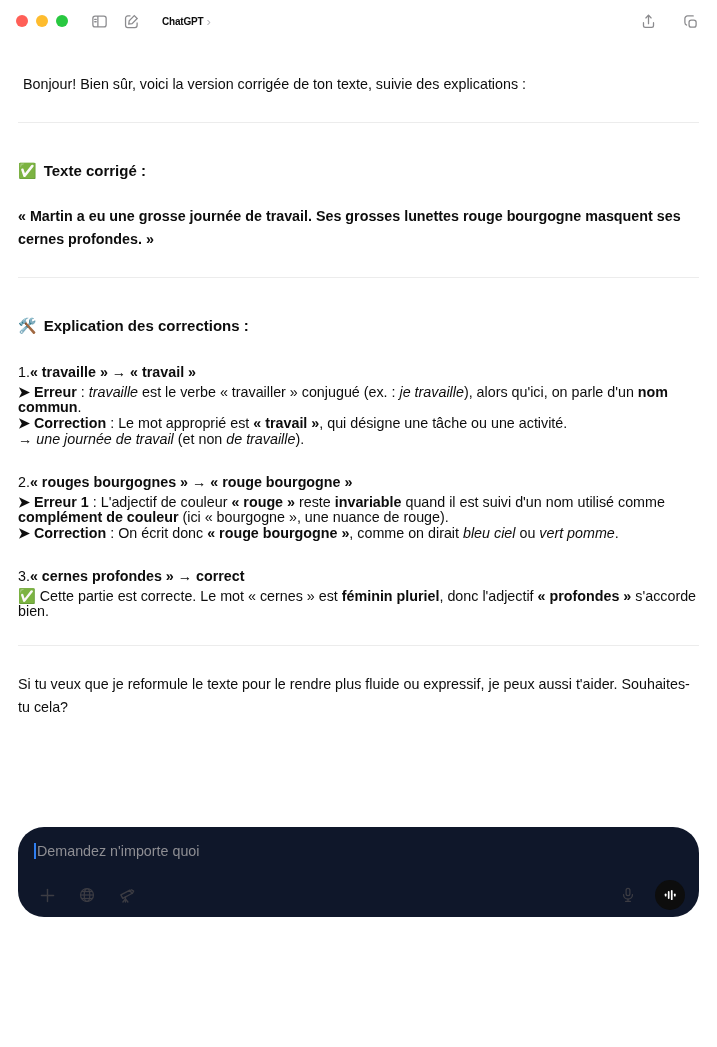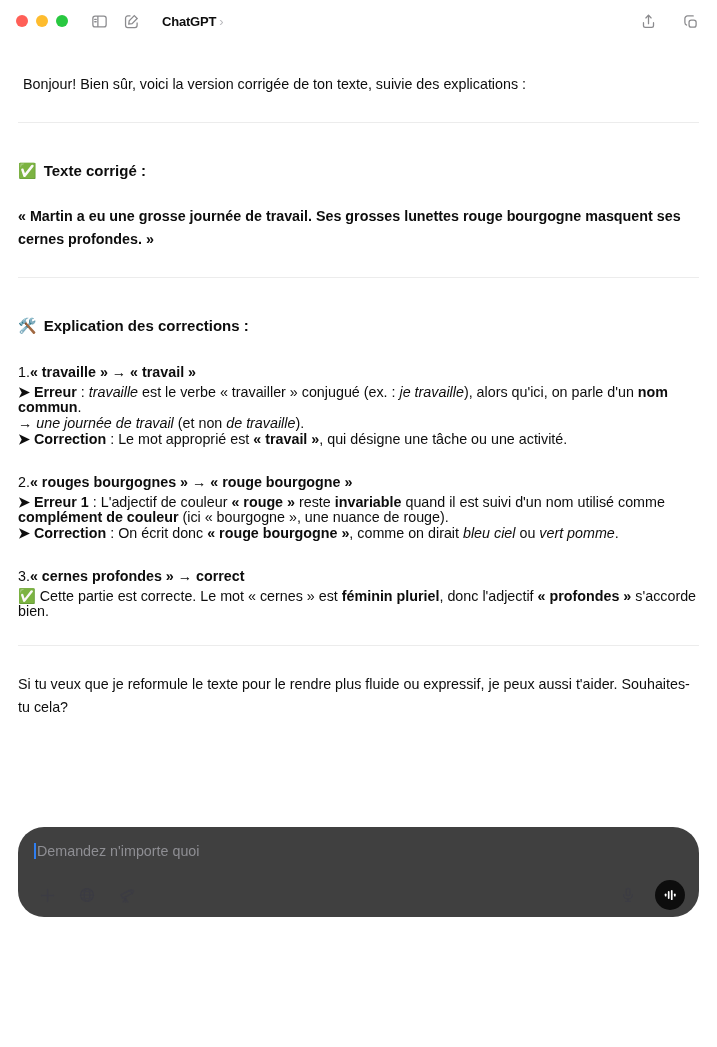--- a/index.html
+++ b/index.html
@@ -37,21 +37,21 @@
   .tb-icon svg { display: block; }
 
   .titlebar .gap-a { width: 18px; }
   .titlebar .gap-b { width: 6px; }
 
   .title-wrap {
     display: flex; align-items: center; gap: 3px;
     margin-left: 18px;
   }
   .title-text {
-    font-size: 13px;
+    font-size: 10px;
     font-weight: bold;
     color: #0d0d0d;
     letter-spacing: -0.2px;
   }
   .chev { color: #b9b9bd; font-size: 13px; line-height: 1; margin-top: 1px; }
 
   .titlebar .spacer { flex: 1; }
   .tb-right { display: flex; align-items: center; gap: 16px; }
 
   
@@ -110,21 +110,21 @@
   .closing { margin-top: 27px; font-size: 14.3px; line-height: 23px; }
 
   
   .composer-wrap {
     position: absolute;
     left: 0; right: 0; bottom: 0;
     padding: 0 18px 18px 18px;
     background: #ffffff;
   }
   .composer {
-    background: #404040;
+    background: #0f172a;
     border-radius: 26px;
     height: 90px;
     padding: 16px 14px 12px 16px;
     display: flex;
     flex-direction: column;
     justify-content: space-between;
     gap: 21px;
   }
   .placeholder-row { display: flex; align-items: center; }
   .caret {
@@ -224,22 +224,22 @@
 
     <div class="h-section">
       <span class="emoji">🛠️</span>
       <span>Explication des corrections :</span>
     </div>
 
     <div id="items-host">
         <div class="num-item">
           <div><span class="num-index">1.</span><span class="num-text">« travaille » → « travail »</span></div>
           <div class="bullet-line"><span class="arrow">➤ </span><b>Erreur</b> : <i>travaille</i><span> est le verbe « travailler » conjugué (ex. : </span><i>je travaille</i><span>), alors qu'ici, on parle d'un </span><b>nom commun</b><span>.</span></div>
+          <div class="bullet-line"><span class="arrow">➤ </span><b>Correction</b> : <span>Le mot approprié est </span><b>« travail »</b><span>, qui désigne une tâche ou une activité.</span></div>
           <div class="bullet-line"><span class="arrow">→ </span><i>une journée de travail</i><span> (et non </span><i>de travaille</i><span>).</span></div>
-          <div class="bullet-line"><span class="arrow">➤ </span><b>Correction</b> : <span>Le mot approprié est </span><b>« travail »</b><span>, qui désigne une tâche ou une activité.</span></div>
         </div>
         <div class="num-item">
           <div><span class="num-index">2.</span><span class="num-text">« rouges bourgognes » → « rouge bourgogne »</span></div>
           <div class="bullet-line"><span class="arrow">➤ </span><b>Erreur 1</b> : <span>L'adjectif de couleur </span><b>« rouge »</b><span> reste </span><b>invariable</b><span> quand il est suivi d'un nom utilisé comme </span><b>complément de couleur</b><span> (ici « bourgogne », une nuance de rouge).</span></div>
           <div class="bullet-line"><span class="arrow">➤ </span><b>Correction</b> : <span>On écrit donc </span><b>« rouge bourgogne »</b><span>, comme on dirait </span><i>bleu ciel</i><span> ou </span><i>vert pomme</i><span>.</span></div>
         </div>
         <div class="num-item">
           <div><span class="num-index">3.</span><span class="num-text">« cernes profondes » → correct</span></div>
           <div class="bullet-line"><span class="arrow">✅ </span><span>Cette partie est correcte. Le mot « cernes » est </span><b>féminin pluriel</b><span>, donc l'adjectif </span><b>« profondes »</b><span> s'accorde bien.</span></div>
         </div>

